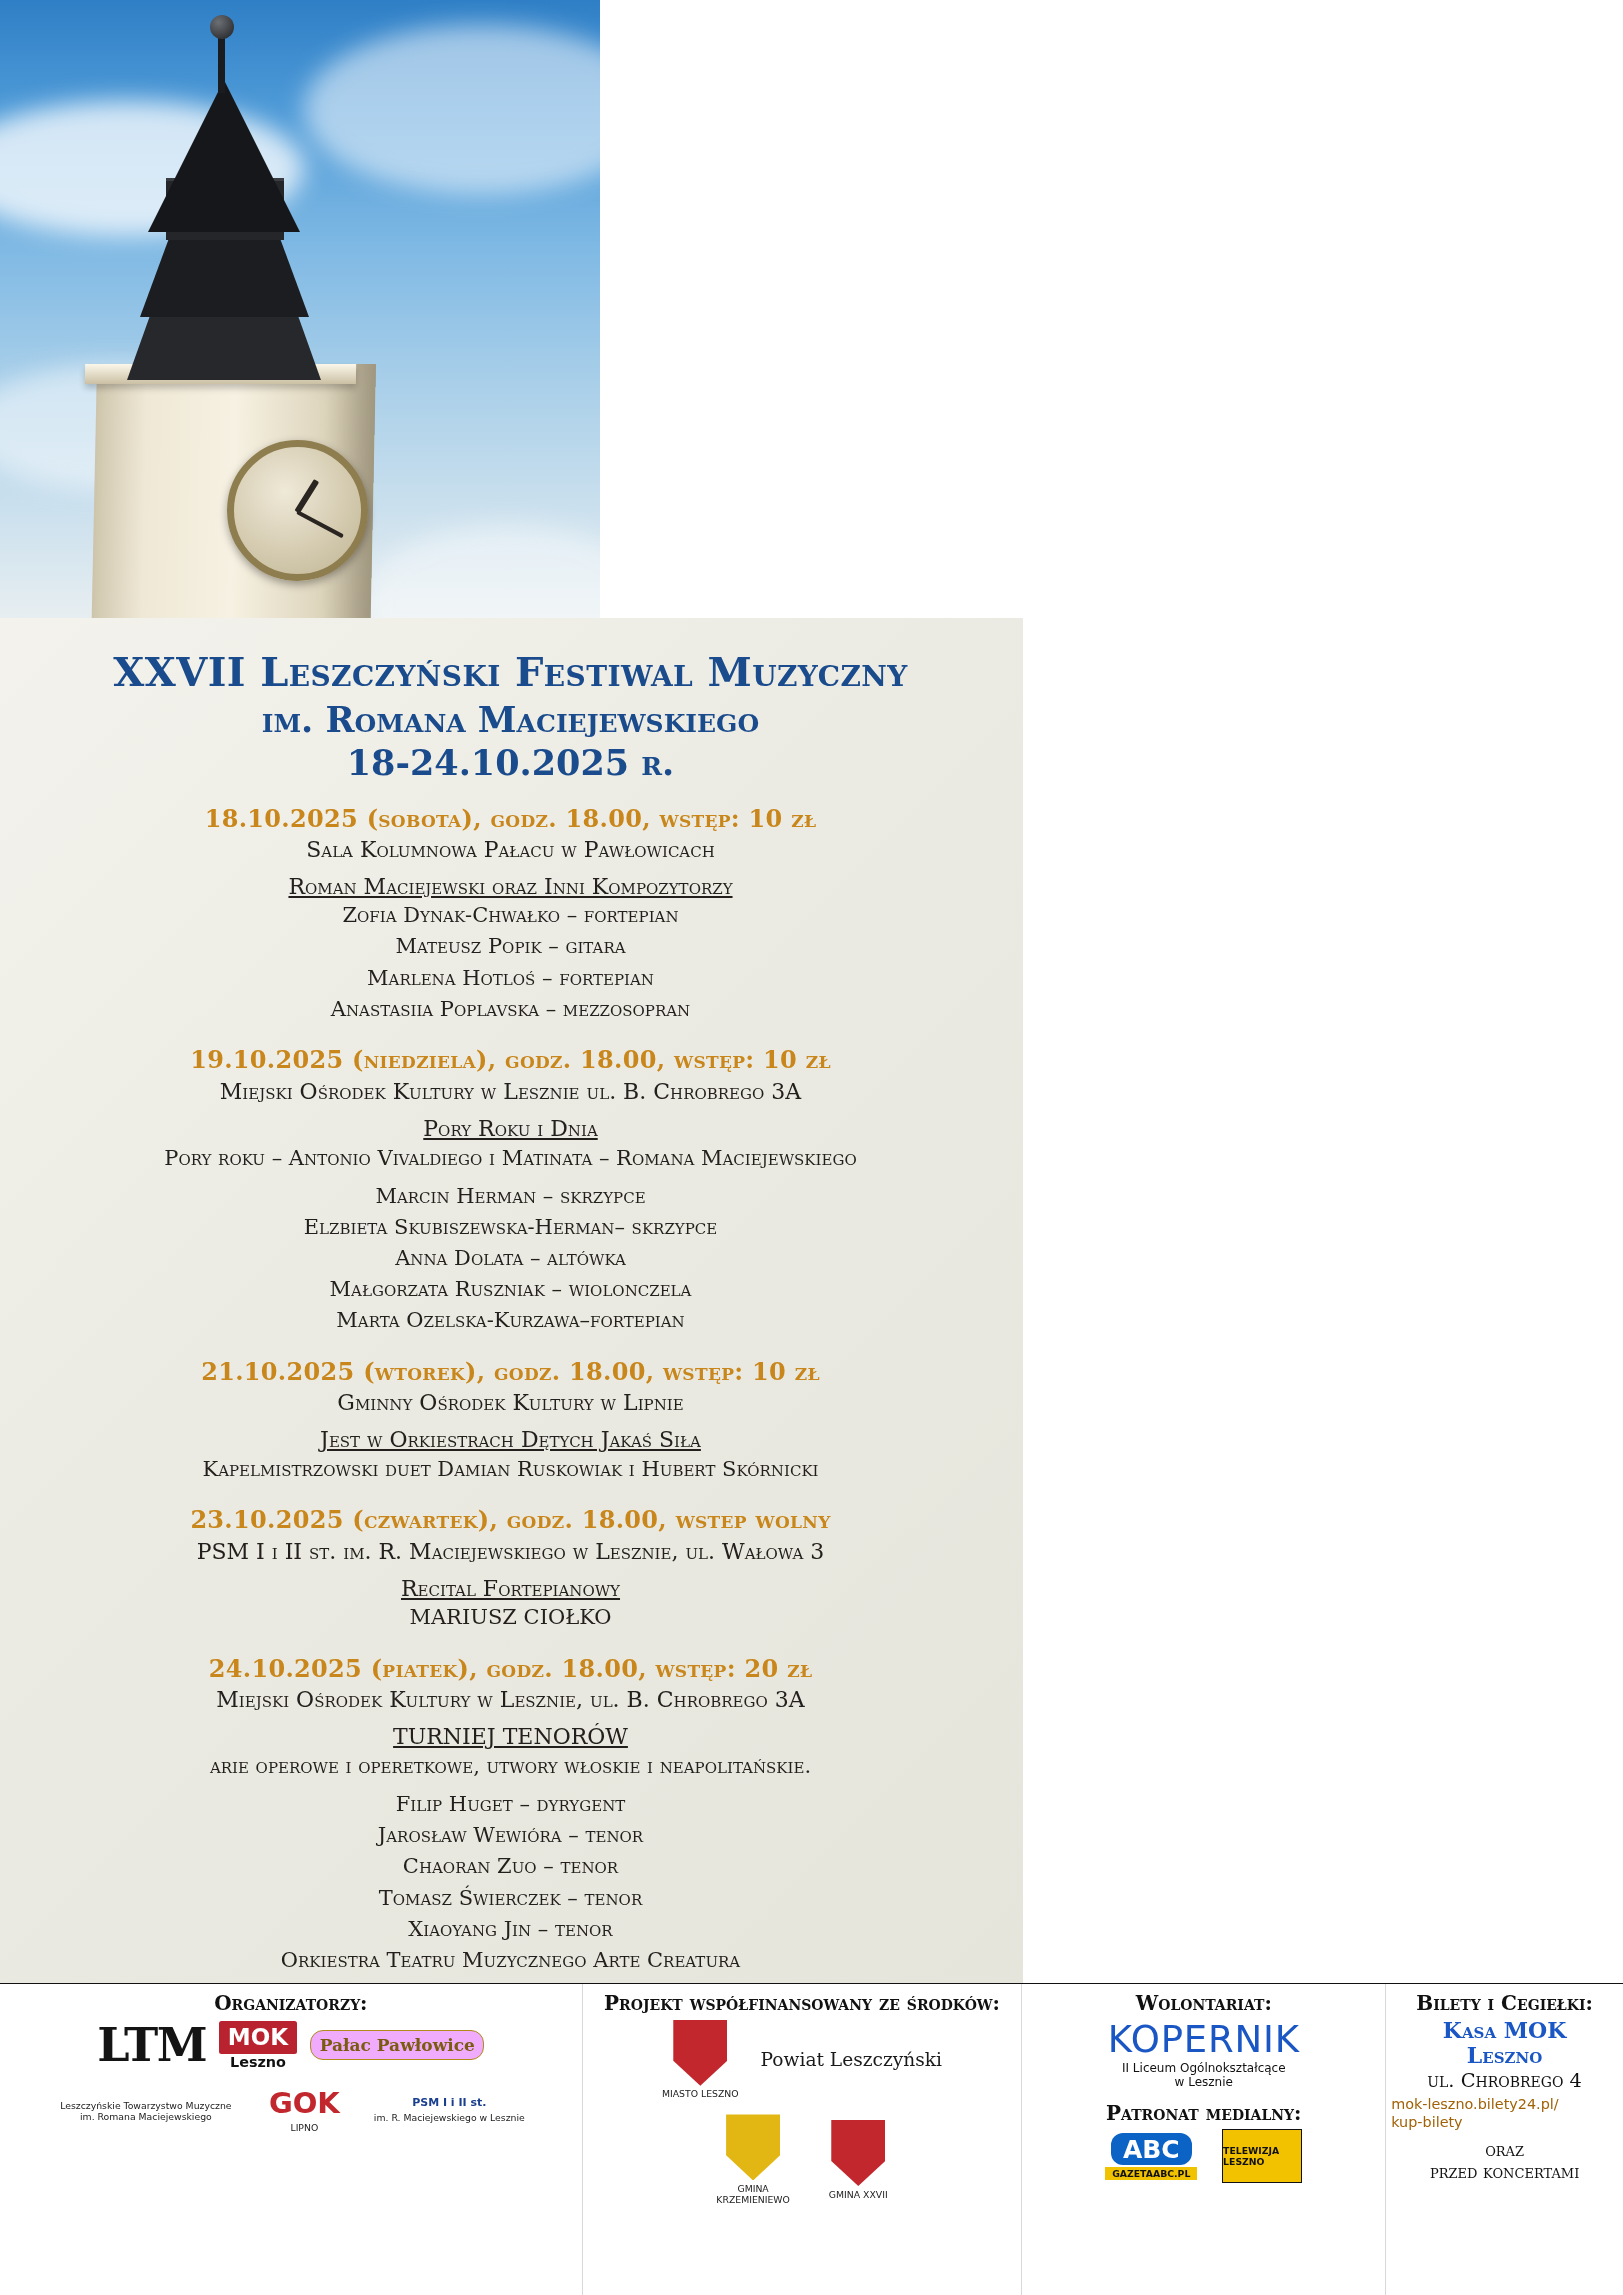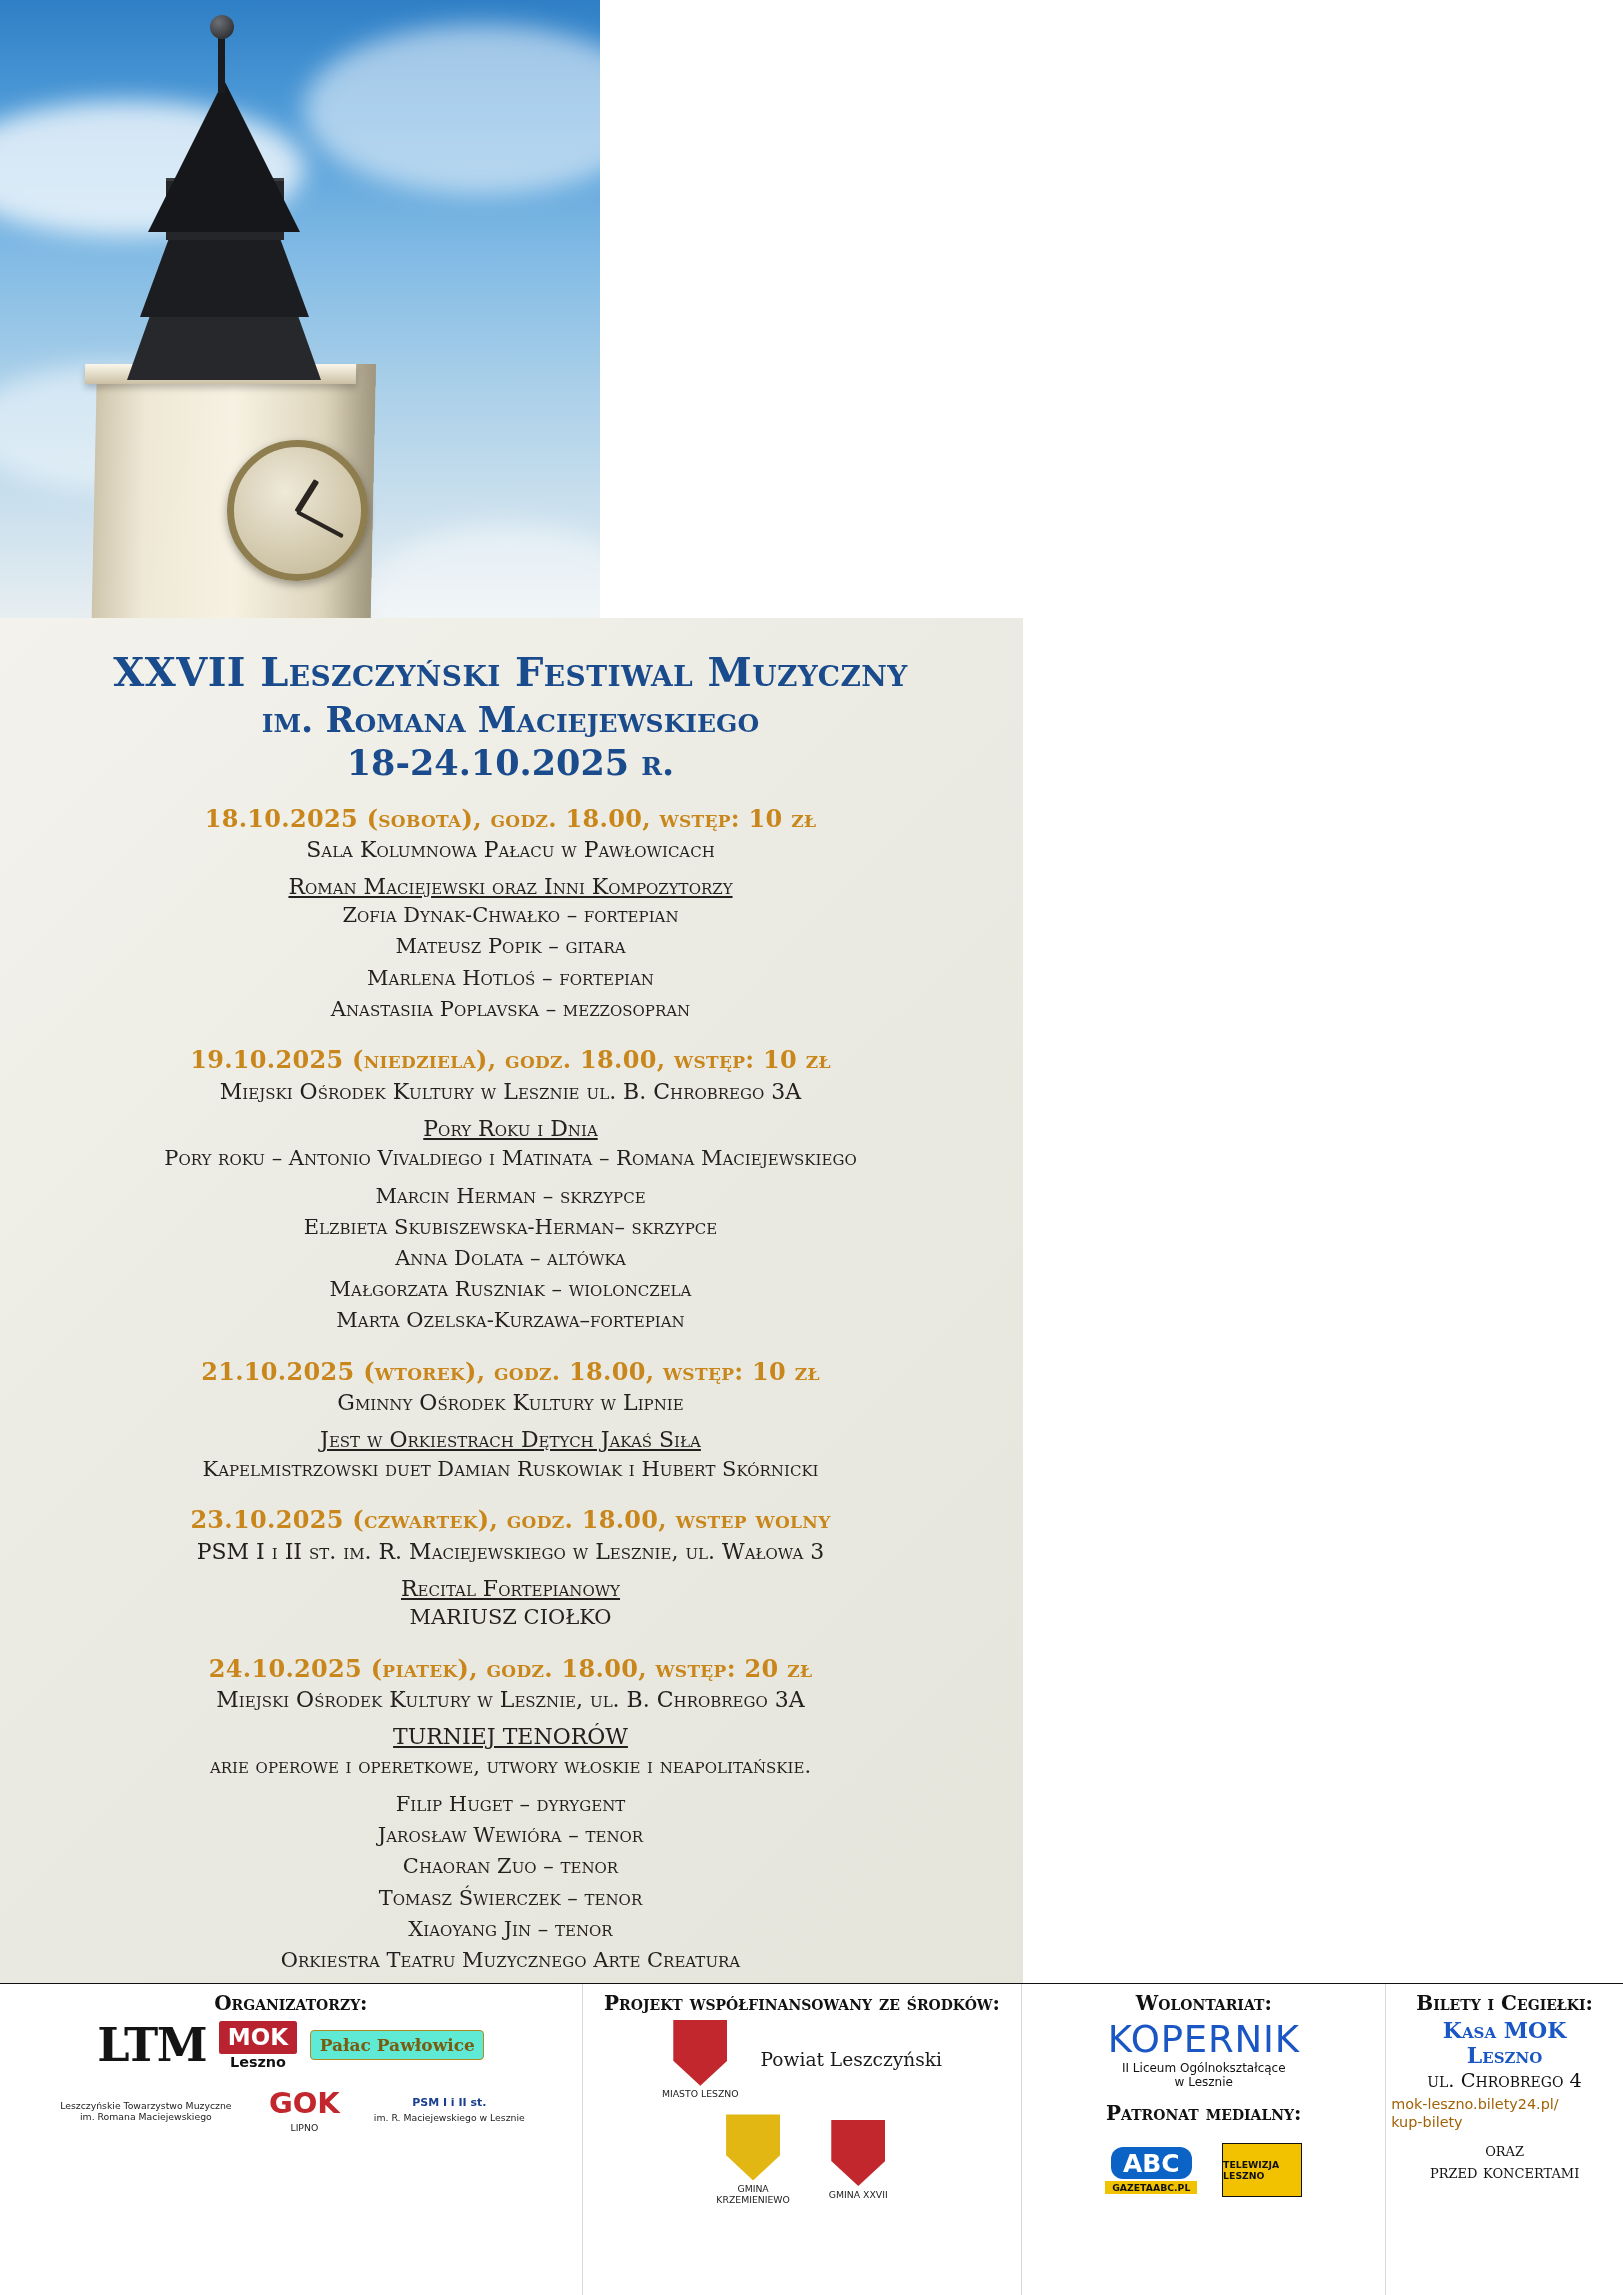--- a/index.html
+++ b/index.html
@@ -280,21 +280,21 @@
     font-family:"DejaVu Serif", serif;
     font-size:46px;font-weight:bold;color:#141414;letter-spacing:-1.7px;
   }
   .mok{
     background:#b8232f;color:#fff;font-weight:bold;
     font-family:"DejaVu Sans", sans-serif;
     padding:3.4px 8.5px;font-size:23px;border-radius:2.5px;
   }
   .mok-sub{font-size:14.4px;color:#111;font-weight:bold;}
   .pp-box{
-    border:1.7px solid #b08a1b;background:#5eead4;border-radius:4px;
+    border:1.7px solid #b08a1b;background:#f0abfc;border-radius:13px;
     padding:4.2px 8.5px;
   }
   .pp-txt{font-family:"DejaVu Serif", serif;font-size:17px;color:#7a5c10;font-weight:bold;}
   .gok{font-family:"DejaVu Sans", sans-serif;font-size:29px;font-weight:bold;color:#c1272d;}
   .psm{font-family:"DejaVu Sans", sans-serif;font-size:11px;color:#1a3f8f;font-weight:bold;text-align:center;}
   .shield{
     width:54px;height:66px;background:#c1272d;
     clip-path:polygon(0 0,100% 0,100% 62%,50% 100%,0 62%);
     position:relative;
   }
@@ -491,21 +491,21 @@
     </div>
 
     <div class="fcol col-vol">
       <div class="fhead">Wolontariat:</div>
       <div class="logo">
         <div class="kop">KOPERNIK</div>
         <div class="kop-sub" style="white-space:pre-line;">II Liceum Ogólnokształcące
 w Lesznie</div>
       </div>
       <div class="fhead" style="margin-top:12px;">Patronat medialny:</div>
-      <div class="logorow" style="gap:25px;margin-top:18px;">
+      <div class="logorow" style="gap:25px;margin-top:4px;">
         <div class="logo">
           <div class="abc">ABC</div>
           <div class="abc-sub">GAZETAABC.PL</div>
         </div>
         <div class="logo">
           <div class="tv">
             <span class="tv-in">TELEWIZJA LESZNO</span>
           </div>
         </div>
       </div>

